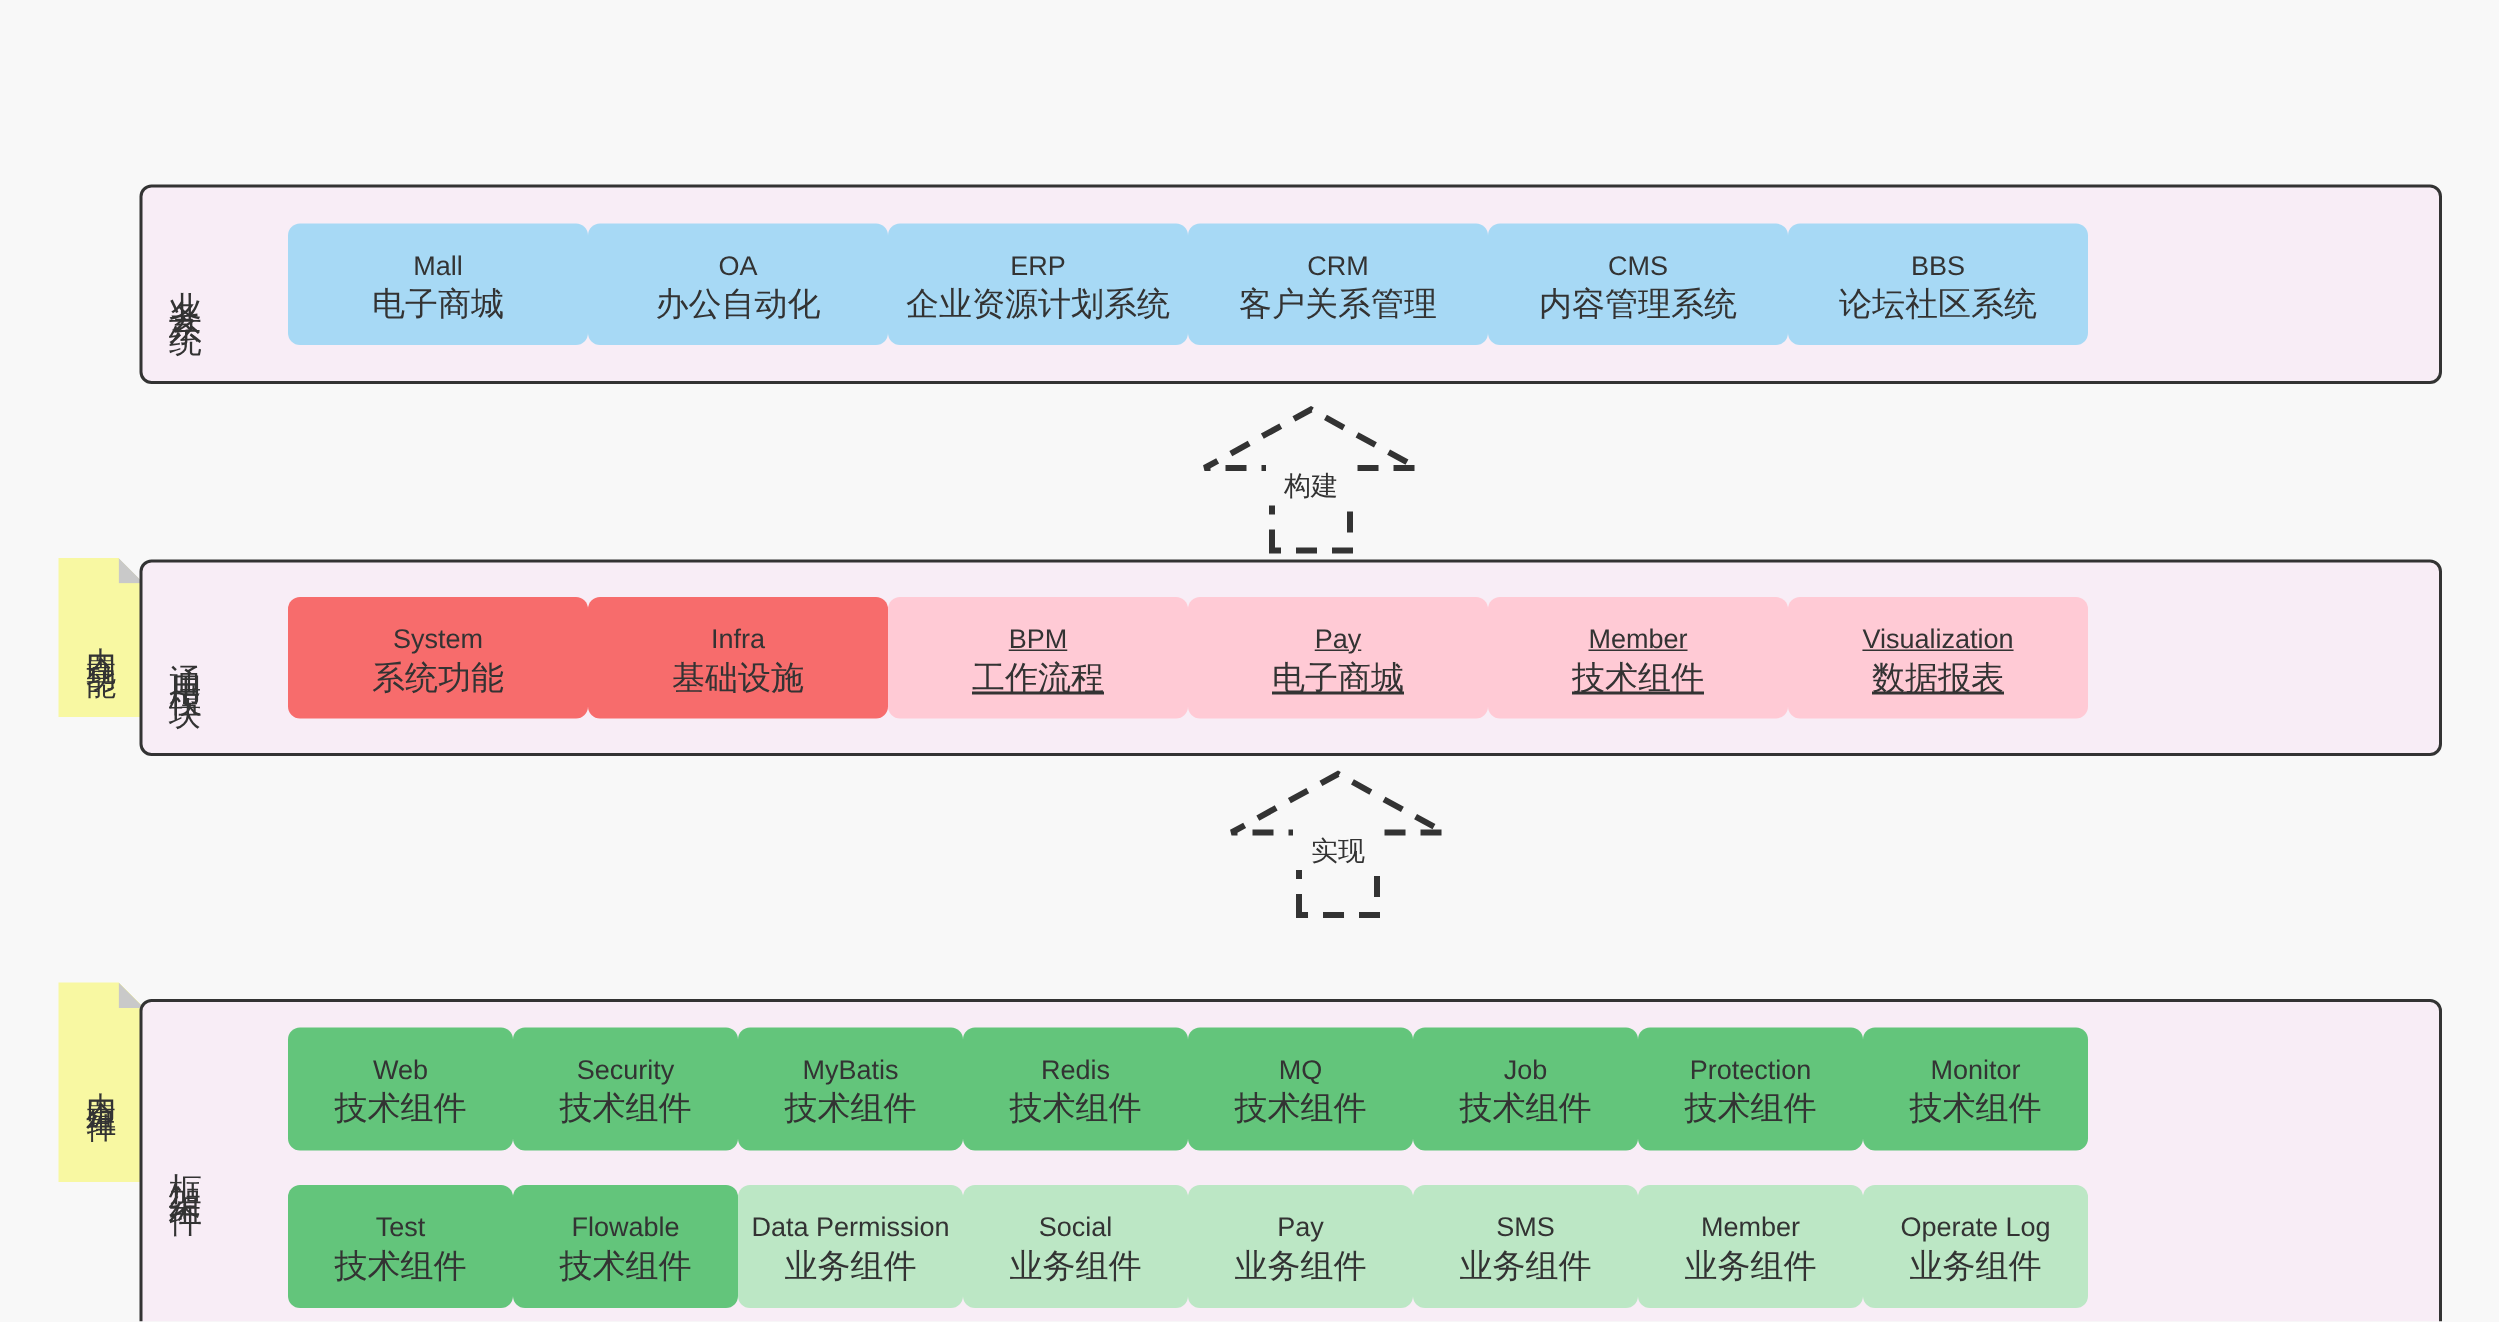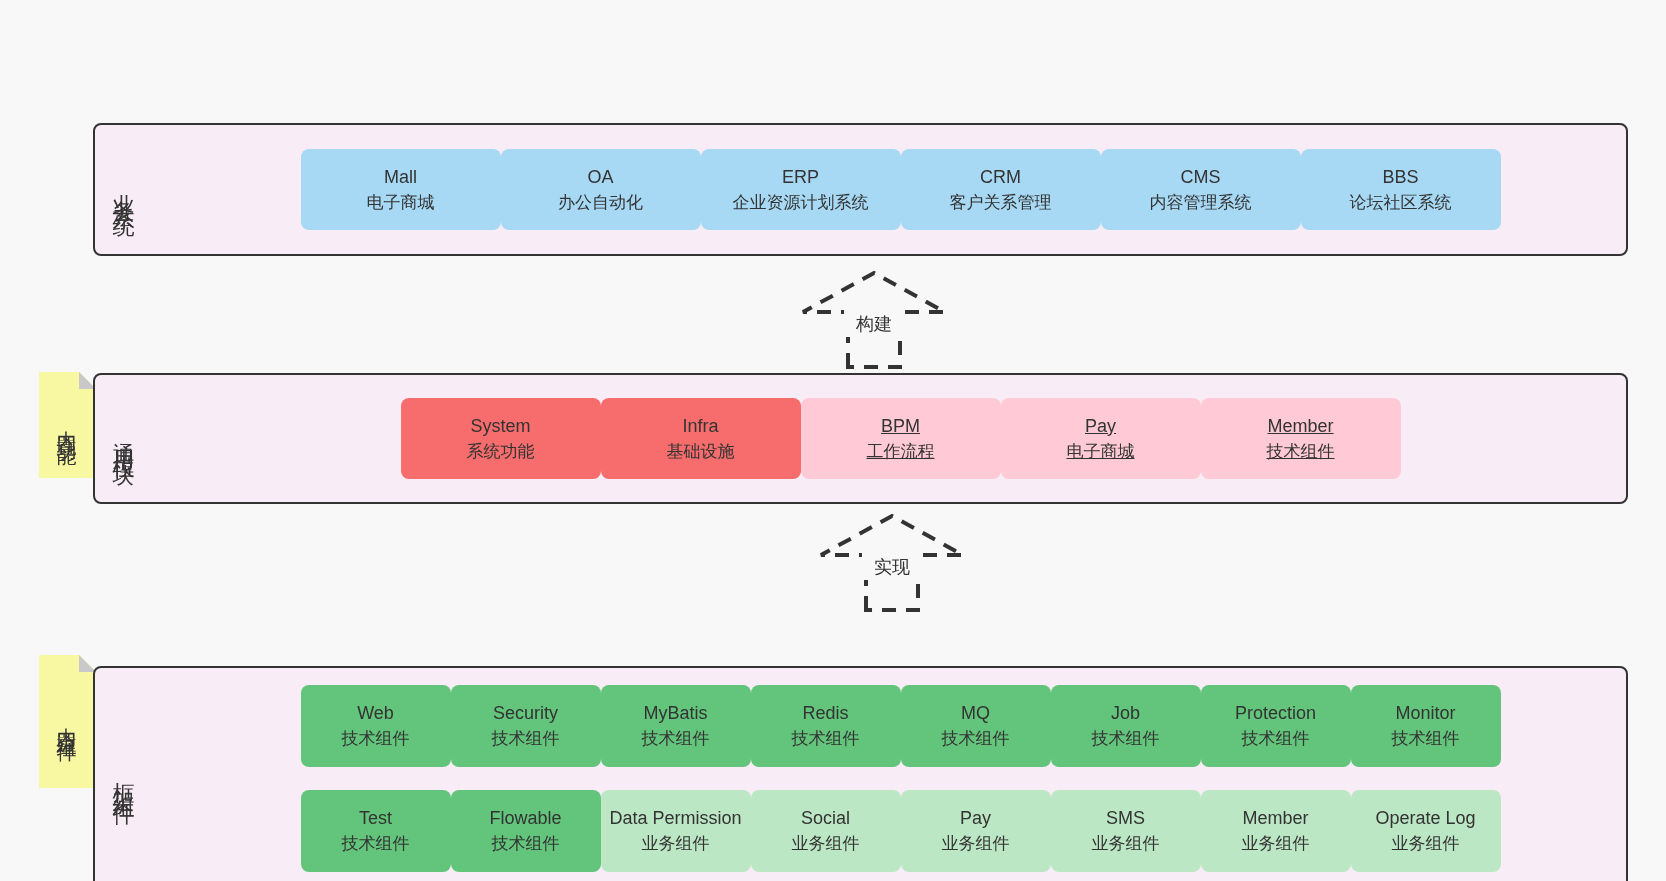--- a/index.html
+++ b/index.html
@@ -37,36 +37,36 @@
     letter-spacing:7px;
     color:var(--c-text,#333);
   }
   .band-rows{
     flex:1;
     display:flex;flex-direction:column;justify-content:center;
     gap:23px;
     padding-right:17px;
   }
   .band-row{
-    display:flex;justify-content:center;padding-left:40px;
+    display:flex;justify-content:flex-start;padding-left:40px;
   }
   
   .box{
     border-radius:8px;
     display:flex;flex-direction:column;align-items:center;justify-content:center;
     text-align:center;
     color:var(--c-text,#333);
     line-height:26px;
     box-sizing:border-box;
     padding:0 8px;
   }
   .band-business .box,.band-modules .box{width:200px;height:81px;}
   .band-components .box{width:150px;height:82px;}
   .box-name{font-size:18px;}
-  .box-sub{font-size:17px;}
+  .box-sub{font-size:22px;}
   .box.blue{background:var(--c-blue,#a7d9f5);}
   .box.red{background:var(--c-red,#f76c6c);}
   .box.pink{background:var(--c-pink,#ffcad5);text-decoration:underline;}
   .box.green-dark{background:var(--c-green-dark,#63c57b);}
   .box.green-light{background:var(--c-green-light,#bce7c5);}
   
   .sticky{
     position:absolute;
     left:39px;width:57px;
     background:linear-gradient(225deg,transparent 12px,var(--c-sticky,#f8f8a2) 0);
@@ -171,20 +171,24 @@
           <div class="box-sub">工作流程</div>
         </div>
         <div class="box pink">
           <div class="box-name">Pay</div>
           <div class="box-sub">电子商城</div>
         </div>
         <div class="box pink">
           <div class="box-name">Member</div>
           <div class="box-sub">技术组件</div>
         </div>
+        <div class="box pink">
+          <div class="box-name">Visualization</div>
+          <div class="box-sub">数据报表</div>
+        </div>
       </div>
     </div>
   </section>
 
   <svg class="arrow arrow-2" width="172" height="110" viewBox="0 0 172 110">
     <path d="M 60 104 L 60 49 L 15 49 L 86 10 L 157 49 L 112 49 L 112 104 Z"></path>
     <rect x="56" y="46" width="60" height="28"></rect>
     <text x="86" y="67">实现</text>
   </svg>
 

